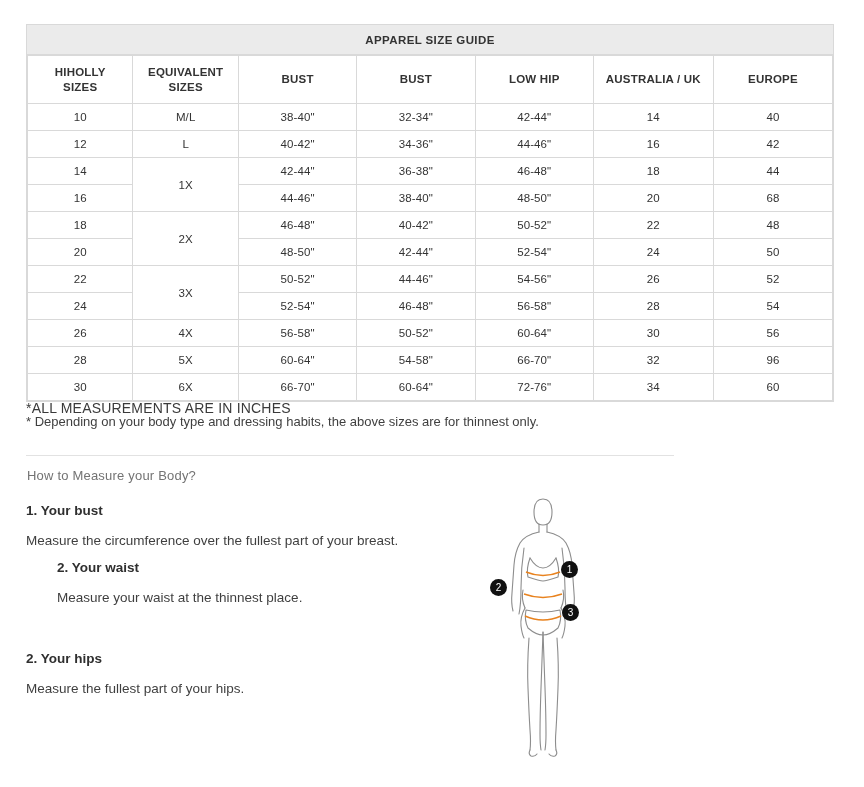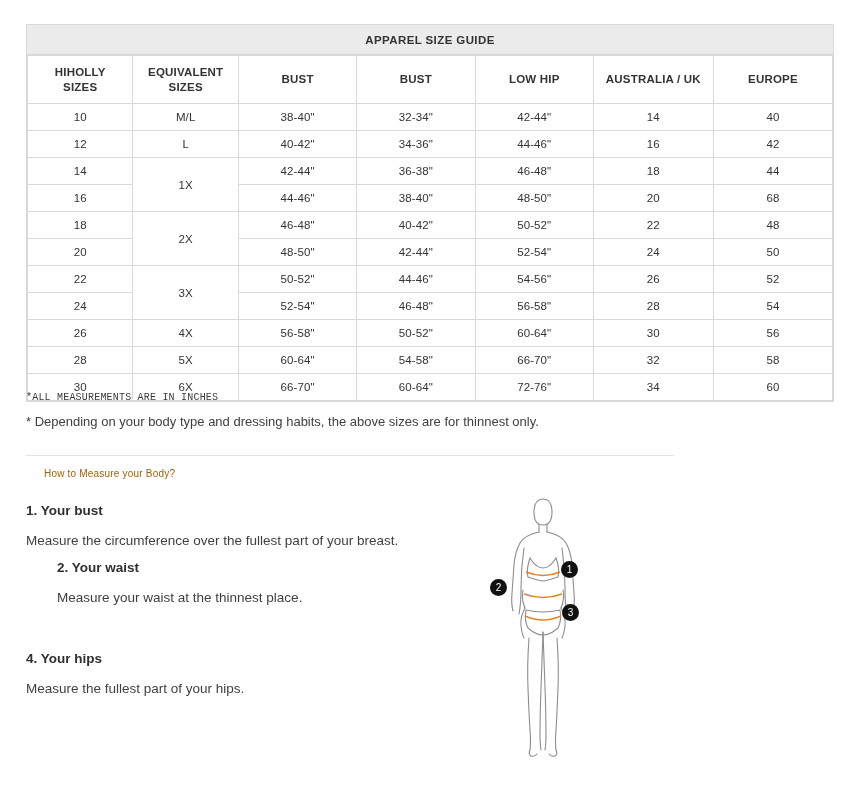--- a/index.html
+++ b/index.html
@@ -67,25 +67,24 @@
   table.size-guide col.c2 { width: 14.7%; }
   table.size-guide col.c3 { width: 14.7%; }
   table.size-guide col.c4 { width: 14.7%; }
   table.size-guide col.c5 { width: 14.9%; }
   table.size-guide col.c6 { width: 14.8%; }
 
   
   .note-small {
     position: absolute;
     left: 26px;
-    top: 392px;
-    font-size: 10px;
+    top: 400px;
+    font-size: 14px;
     color: #3a3a3a;
     letter-spacing: 0.2px;
-    font-family: Liberation Mono, monospace;
   }
   .note-large {
     position: absolute;
     left: 26px;
     top: 414px;
     font-size: 13px;
     color: #3f3f3f;
   }
 
   hr.divider {
@@ -95,24 +94,24 @@
     width: 648px;
     height: 1px;
     border: 0;
     border-top: 1px solid #e2e2e2;
     margin: 0;
   }
 
   
   .measure-title {
     position: absolute;
-    left: 44px;
+    left: 27px;
     top: 468px;
-    font-size: 10px;
-    color: #a16207;
+    font-size: 13px;
+    color: #737373;
     letter-spacing: 0.2px;
   }
   .measure-block {
     position: absolute;
     left: 26px;
     width: 430px;
   }
   .measure-block .m-head {
     font-size: 13.5px;
     font-weight: bold;
@@ -267,21 +266,21 @@
           <td>30</td>
           <td>56</td>
         </tr>
         <tr>
           <td>28</td>
           <td rowspan="1">5X</td>
           <td>60-64"</td>
           <td>54-58"</td>
           <td>66-70"</td>
           <td>32</td>
-          <td>58</td>
+          <td>96</td>
         </tr>
         <tr>
           <td>30</td>
           <td rowspan="1">6X</td>
           <td>66-70"</td>
           <td>60-64"</td>
           <td>72-76"</td>
           <td>34</td>
           <td>60</td>
         </tr>
@@ -300,21 +299,21 @@
     <p class="m-head">1. Your bust</p>
     <p class="m-body">Measure the circumference over the fullest part of your breast.</p>
   </div>
 
   <div class="measure-block" id="m2">
     <p class="m-head">2. Your waist</p>
     <p class="m-body">Measure your waist at the thinnest place.</p>
   </div>
 
   <div class="measure-block" id="m3">
-    <p class="m-head">4. Your hips</p>
+    <p class="m-head">2. Your hips</p>
     <p class="m-body">Measure the fullest part of your hips.</p>
   </div>
 
   <div class="figure">
     <svg width="150" height="270" viewBox="0 0 150 270" xmlns="http://www.w3.org/2000/svg">
       <g fill="none" stroke="#8d8d8d" stroke-width="1.1" stroke-linecap="round" stroke-linejoin="round">
 
         <path d="M66 20 q0 -13 9 -13 q9 0 9 13 q0 13 -9 13 q-9 0 -9 -13 z"></path>
 
         <path d="M71 32 l0 8 M79 32 l0 8"></path>

